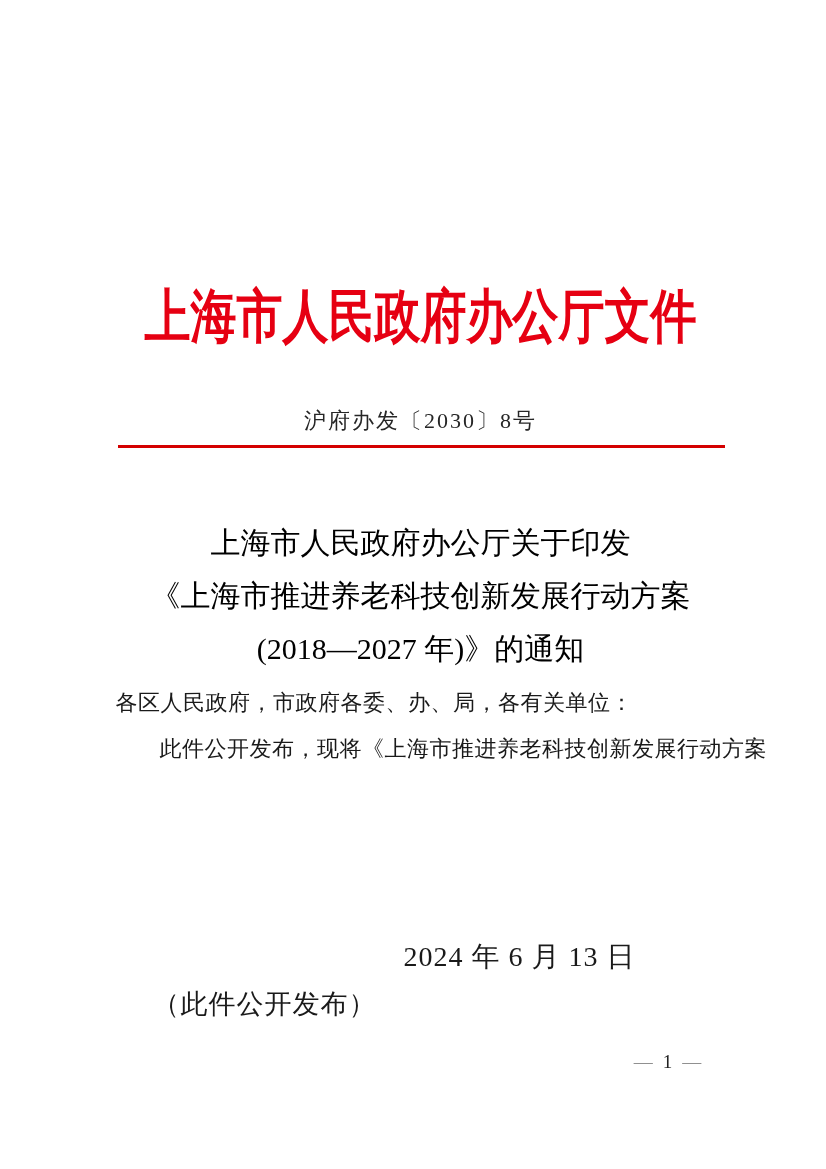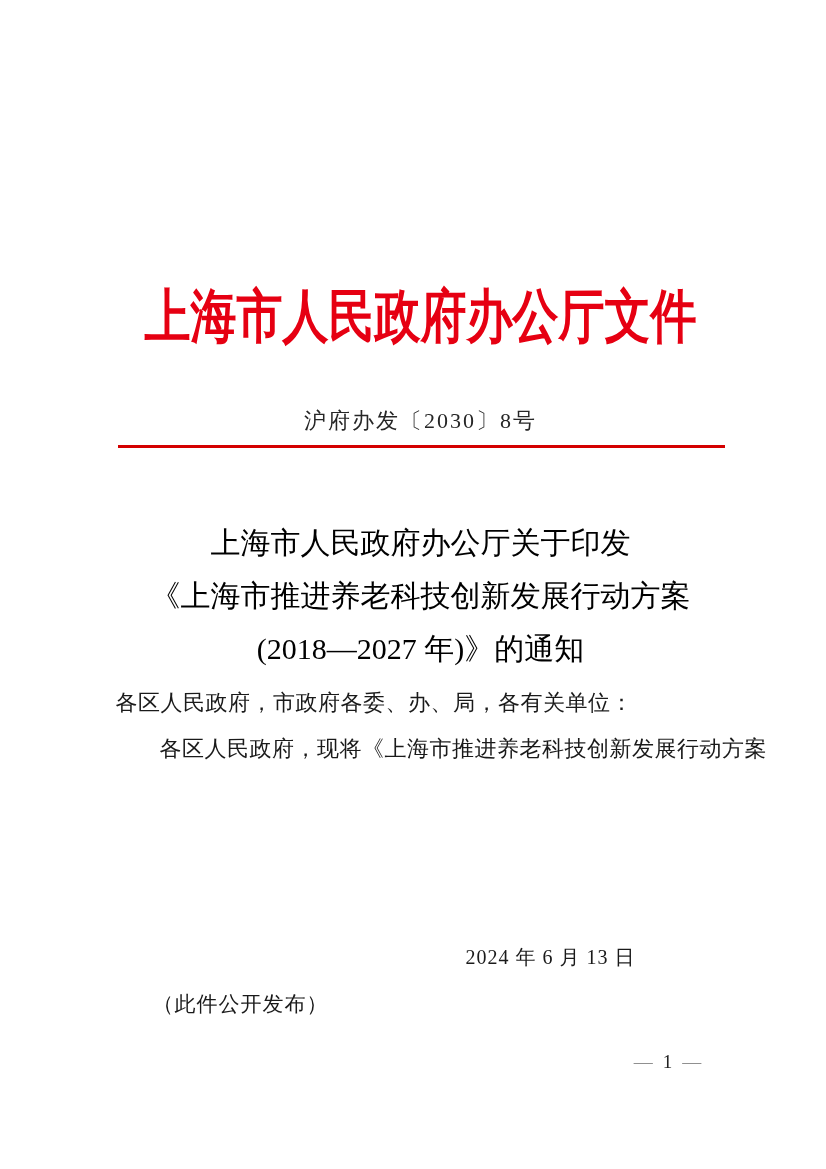--- a/index.html
+++ b/index.html
@@ -90,28 +90,28 @@
     line-height: 30px;
     letter-spacing: 0.5px;
   }
 
   
   .date-line {
     top: 930px;
     left: 110px;
     width: 518px;
     text-align: right;
-    font-size: 20px;
+    font-size: 28px;
     line-height: 30px;
     letter-spacing: 1px;
   }
   .public-note {
     top: 978px;
     left: 145px;
-    font-size: 21px;
+    font-size: 27px;
     line-height: 28px;
     letter-spacing: 1px;
   }
 
   
   .page-number {
     top: 1038px;
     left: 560px;
     width: 200px;
     text-align: center;
@@ -139,21 +139,21 @@
   <div class="abs red-divider"></div>
 
   <div class="abs subject">
     <div class="line">上海市人民政府办公厅关于印发</div>
     <div class="line">《上海市推进养老科技创新发展行动方案</div>
     <div class="line">(2018—2027 年)》的通知</div>
   </div>
 
   <div class="abs salutation">各区人民政府，市政府各委、办、局，各有关单位：</div>
 
-  <div class="abs para-line-1">各区人民政府，现将《上海市推进养老科技创新发展行动方案</div>
+  <div class="abs para-line-1">此件公开发布，现将《上海市推进养老科技创新发展行动方案</div>
 
 
   <div class="abs date-line">2024 年 6 月 13 日</div>
 
   <div class="abs public-note">（此件公开发布）</div>
 
   <div class="abs page-number">
     <span class="dash">—</span><span class="num">1</span><span class="dash">—</span>
   </div>
 

